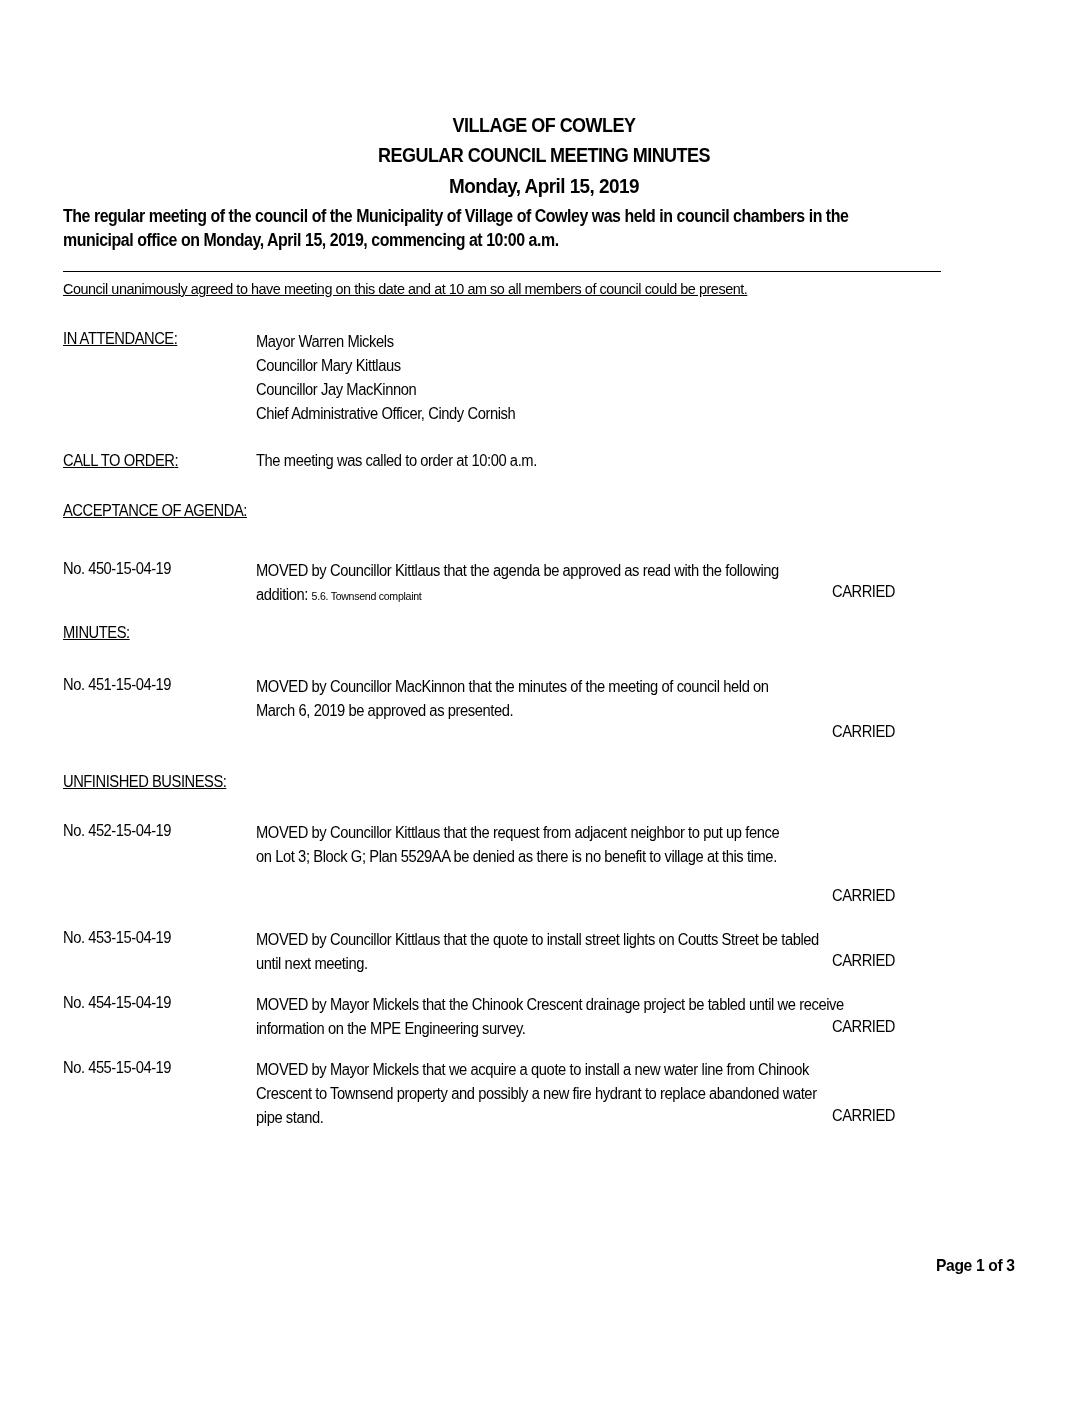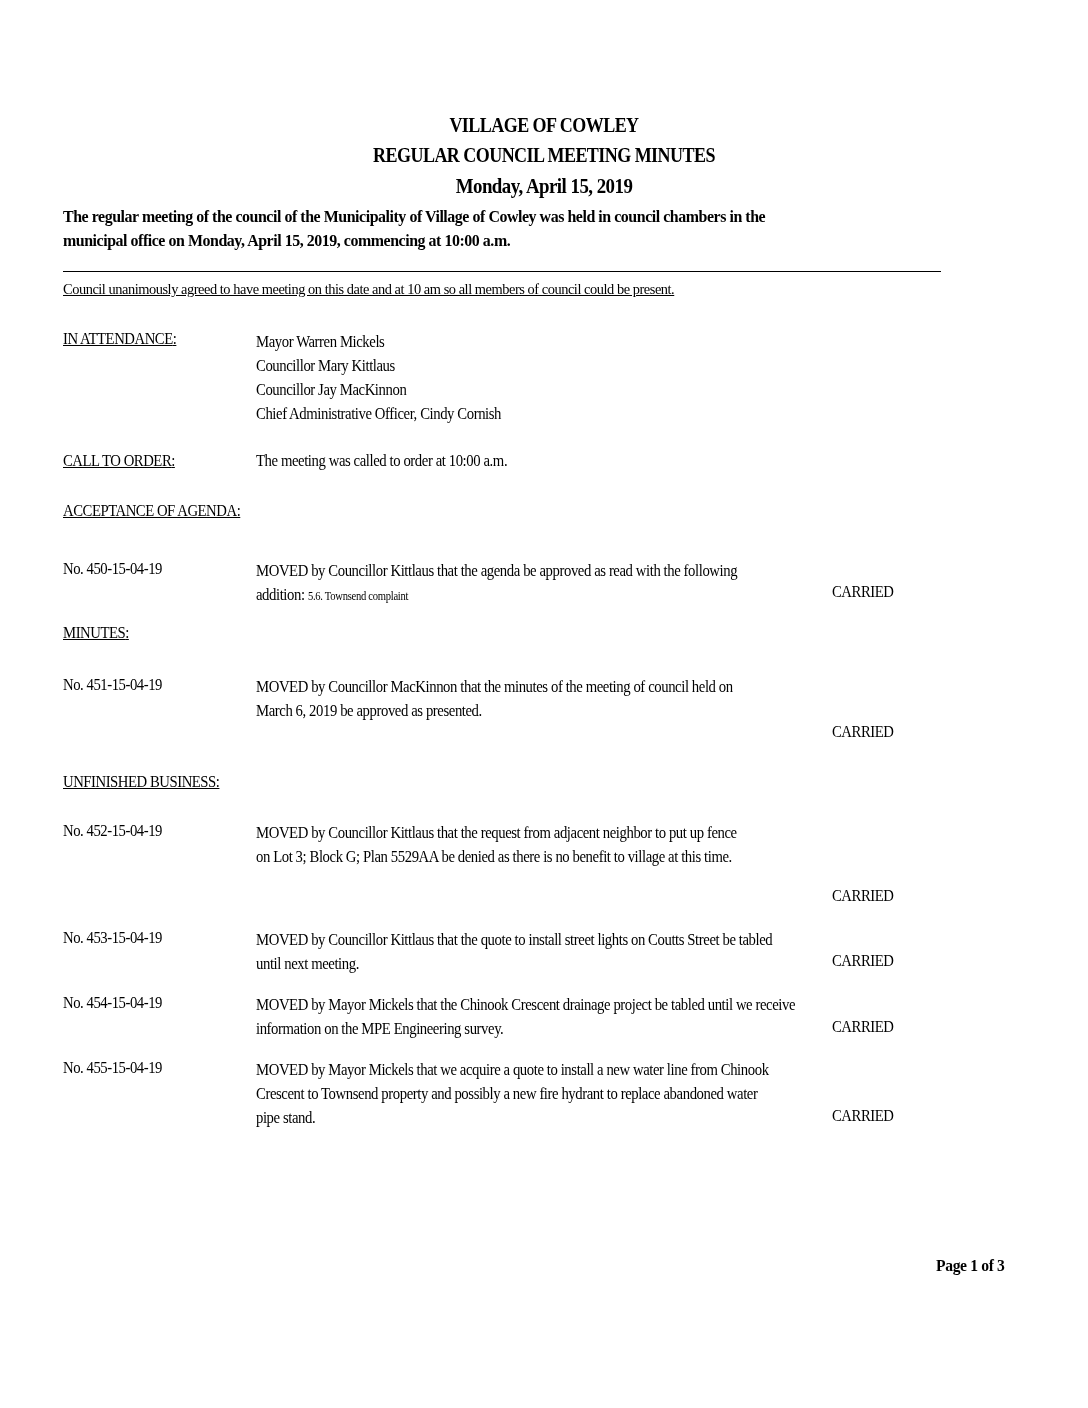--- a/index.html
+++ b/index.html
@@ -14,21 +14,20 @@
       overflow: hidden;
       font-family: "Liberation Sans", sans-serif;
       color: #000000;
     }
     .page {
       position: absolute;
       left: 0; top: 0;
       width: 1088px;
       height: 1408px;
       background: #ffffff;
-      font-family: Liberation Serif, serif;
     }
     .title {
       position: absolute;
       left: 0;
       width: 1088px;
       text-align: center;
       font-weight: bold;
       font-size: 20px;
       letter-spacing: -0.6px;
       transform: scaleX(0.9);

